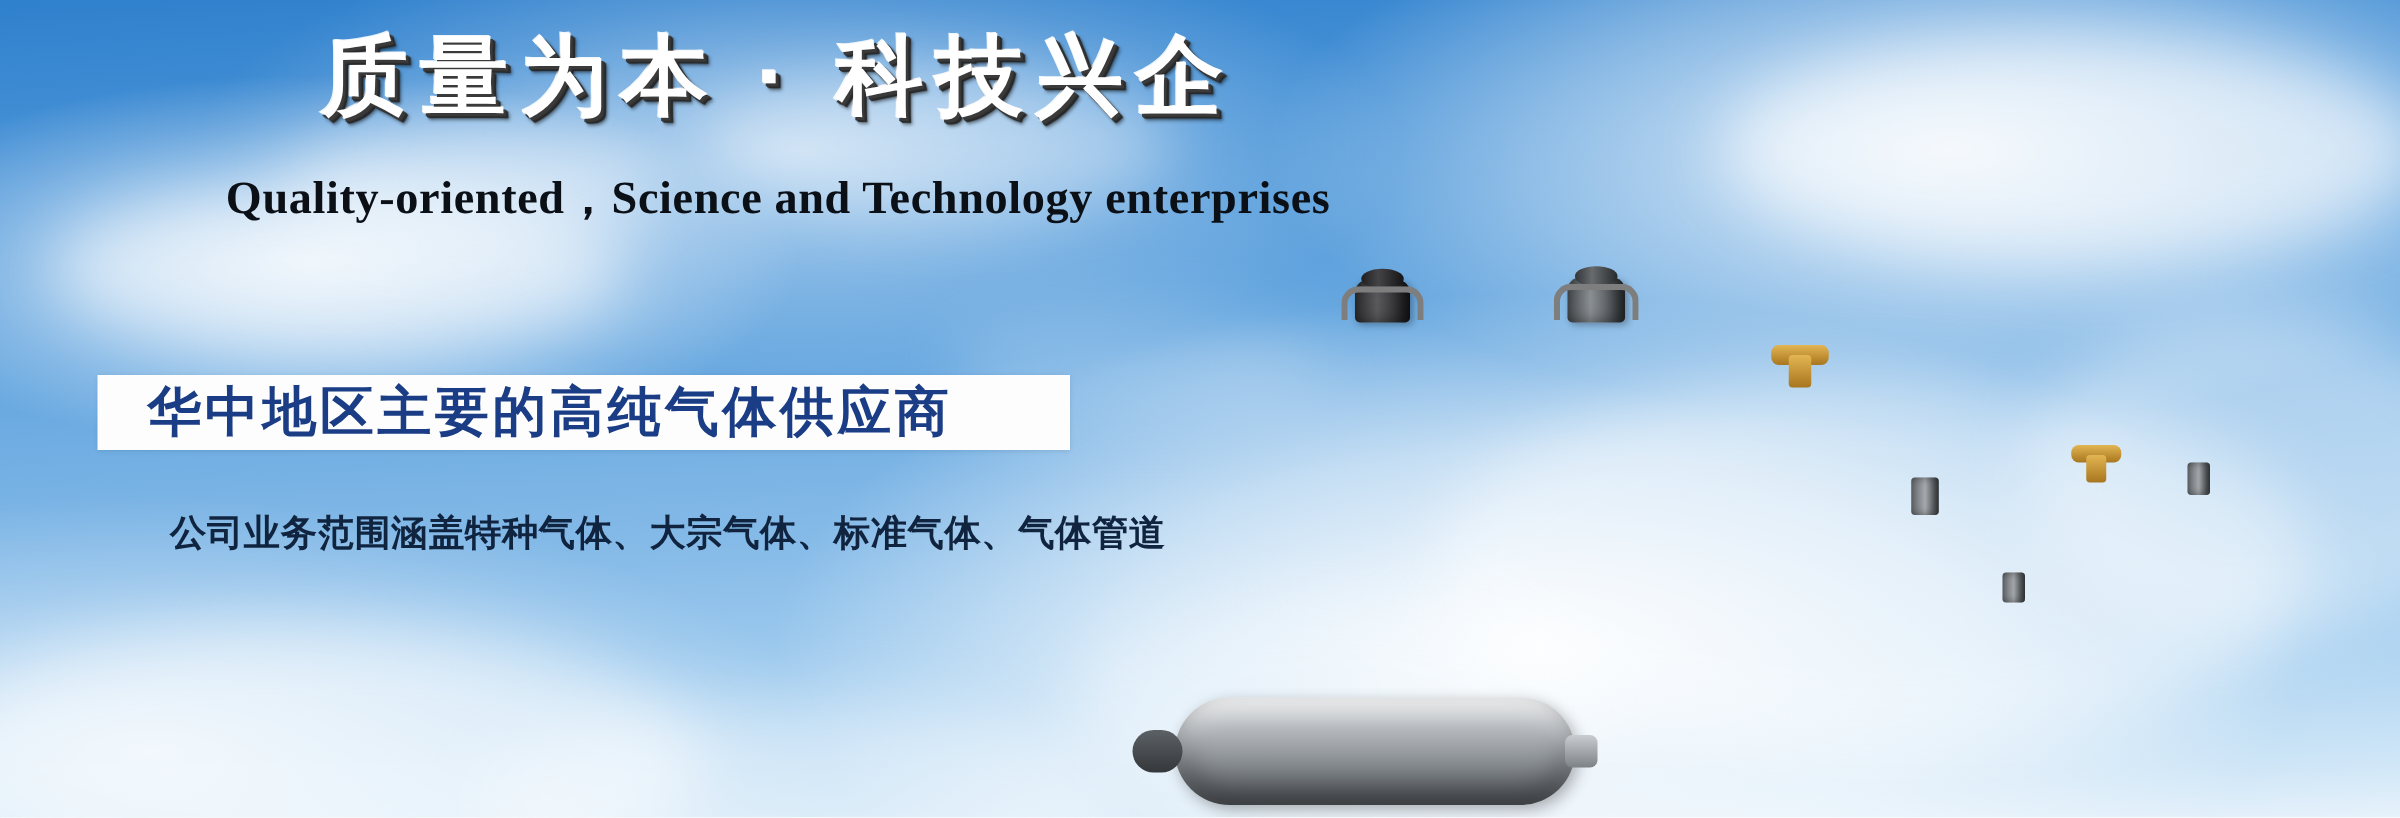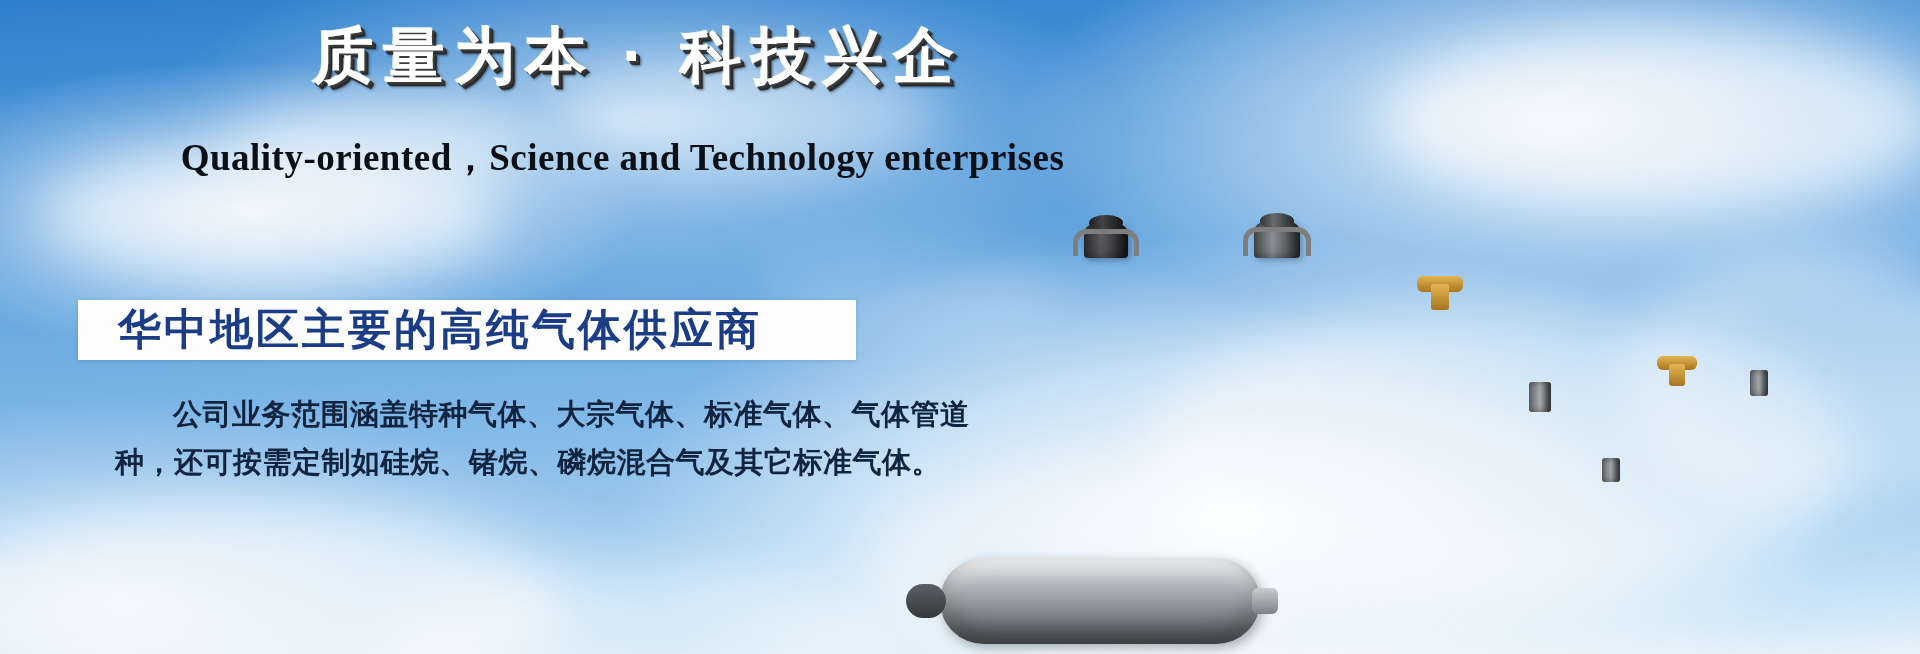--- a/index.html
+++ b/index.html
@@ -26,25 +26,25 @@
   .c4{left:1380px;top:30px;  width:560px;height:180px;opacity:.60;}
   .c5{left:1150px;top:300px; width:700px;height:300px;opacity:.45;}
   .c6{left:-60px; top:500px; width:620px;height:220px;opacity:.50;}
   .c7{left:380px; top:560px; width:520px;height:170px;opacity:.38;}
   .c8{left:860px; top:470px; width:420px;height:190px;opacity:.30;}
   .c9{left:1620px;top:250px; width:380px;height:260px;opacity:.40;}
   .c10{left:760px;top:250px; width:300px;height:90px; opacity:.22;}
 
   
   .headline{
-    position:absolute;left:16px;top:22px;width:1245px;
+    position:absolute;left:0;top:22px;width:1245px;
     text-align:center;
     font-family:"Liberation Sans","DejaVu Sans",sans-serif;
     font-weight:bold;
-    font-size:61px;
+    font-size:70px;
     line-height:1.12;
     letter-spacing:10px;
     color:#ffffff;
     white-space:nowrap;
     text-shadow:
       2px 2px 0 #3a3a3a,
       3px 3px 0 #2e2e2e,
       4px 4px 1px #222222,
       5px 5px 3px rgba(0,0,0,.45),
       -1px -1px 0 rgba(255,255,255,.9);
@@ -74,28 +74,27 @@
     font-family:"DejaVu Sans","Liberation Sans",sans-serif;
     font-weight:bold;
     font-size:43px;
     letter-spacing:3px;
     color:#1a3d86;
     white-space:nowrap;
   }
 
   
   .body-copy{
-    position:absolute;left:78px;top:390px;width:800px;
+    position:absolute;left:78px;top:403px;width:800px;
     font-family:"Liberation Serif","DejaVu Serif",serif;
     font-weight:bold;
     font-size:29px;
     line-height:48px;
     color:#10243f;
     letter-spacing:.5px;
-    margin-left:37px;
   }
   .body-copy .p-line{white-space:nowrap;}
   .body-copy .p-line.indent{text-indent:58px;}
 
   
   .cylinders{position:absolute;left:930px;top:0;width:990px;height:654px;}
   .cyl{position:absolute;bottom:0;}
 
   .body-shape{
     position:absolute;left:0;bottom:0;width:100%;
@@ -183,21 +182,20 @@
 
   <div class="headline">质量为本 · 科技兴企</div>
   <div class="subtitle">Quality-oriented，Science and Technology enterprises</div>
 
   <div class="slogan-box">
     <span class="slogan-text">华中地区主要的高纯气体供应商</span>
   </div>
 
   <div class="body-copy">
     <div class="p-line indent">公司业务范围涵盖特种气体、大宗气体、标准气体、气体管道</div>
-    <div class="p-line">种，还可按需定制如硅烷、锗烷、磷烷混合气及其它标准气体。</div>
   </div>
 
   <div class="cylinders">
 
     <div class="cyl" id="cyl-grey-tall">
       <div class="body-shape" style="background:linear-gradient(90deg,#6f7376 0%,#b6babd 24%,#dfe2e4 42%,#a7abae 66%,#6a6e71 88%,#4e5255 100%);"></div>
     </div>
 
     <div class="cyl" id="cyl-black">
       <div class="cap" style="width:44px;height:34px;bottom:396px;background:linear-gradient(90deg,#2a2a2c,#5a5a5e 40%,#1b1b1d);"></div>

